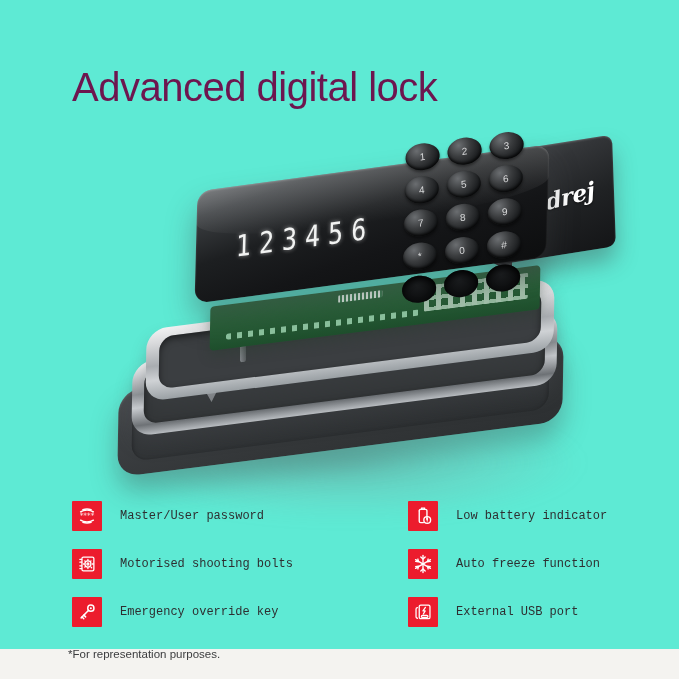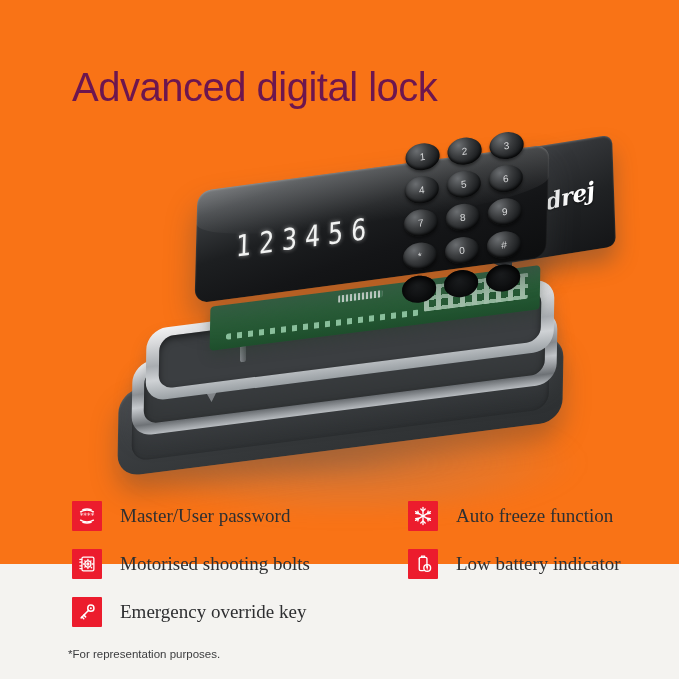--- a/index.html
+++ b/index.html
@@ -2,21 +2,21 @@
 <html><head>
 <meta charset="utf-8">
 <style>
   html,body{margin:0;padding:0;}
   body{
     width:679px;height:679px;
     background:#f4f3f0;
     font-family:"Liberation Sans", sans-serif;
     overflow:hidden;position:relative;
   }
-  .page{position:relative;width:679px;height:564px;background:#f97316;}
+  .page{position:relative;width:679px;height:649px;background:#5eead4;}
 
   
   .title{
     position:absolute;left:72px;top:38px;
     font-size:40px;font-weight:400;letter-spacing:-0.5px;
     color:#6d164f;white-space:nowrap;
     font-family:"Liberation Sans", sans-serif;
   }
 
   
@@ -182,22 +182,22 @@
   .fcol.left{left:72px;}
   .fcol.right{left:408px;}
   .frow{display:flex;align-items:center;height:48px;}
   .ficon{
     width:30px;height:30px;flex:0 0 30px;
     background:#ec1c2d;border-radius:1px;
     display:flex;align-items:center;justify-content:center;
   }
   .ficon svg{display:block;}
   .flabel{
-    margin-left:18px;font-size:19px;color:#2e2f31;
-    font-family:Liberation Serif, serif;white-space:nowrap;
+    margin-left:18px;font-size:12px;color:#2e2f31;
+    font-family:Liberation Mono, monospace;white-space:nowrap;
   }
 
   .footnote{
     position:absolute;left:68px;top:648px;
     font-size:11.5px;color:#3b3c3e;
     font-family:Liberation Sans, sans-serif;
   }
 </style>
 </head>
 <body>
@@ -302,52 +302,63 @@
             <path d="M8.6 15.4l1.9 1.9"></path>
             <path d="M6.6 17.4l1.9 1.9"></path>
           </svg>
         </div>
         <span class="flabel">Emergency override key</span>
       </div>
 
     </div>
 
     <div class="fcol right">
+
+      <div class="frow">
+        <div class="ficon">
+          <svg width="22" height="22" viewBox="0 0 24 24" fill="none" stroke="#ffffff" stroke-width="1.5" stroke-linecap="round">
+            <path d="M9.5 4.8h5.2a1.6 1.6 0 0 1 1.6 1.6v9.2"></path>
+            <path d="M7.9 6.4a1.6 1.6 0 0 1 1.6-1.6"></path>
+            <path d="M7.9 6.4v11.2a1.6 1.6 0 0 0 1.6 1.6h3"></path>
+            <path d="M10.6 4.8V3.4h3v1.4"></path>
+            <circle cx="16.6" cy="16.4" r="3.7"></circle>
+            <path d="M16.6 14.4v2.2"></path>
+            <circle cx="16.6" cy="18.4" r=".6" fill="#ffffff" stroke="none"></circle>
+          </svg>
+        </div>
+        <span class="flabel">Low battery indicator</span>
+      </div>
 
       <div class="frow">
         <div class="ficon">
           <svg width="22" height="22" viewBox="0 0 24 24" fill="none" stroke="#ffffff" stroke-width="1.5" stroke-linecap="round">
             <path d="M12 2.6v18.8"></path>
             <path d="M3.9 7.3l16.2 9.4"></path>
             <path d="M20.1 7.3L3.9 16.7"></path>
             <path d="M12 6.6 9.6 4.4M12 6.6l2.4-2.2"></path>
             <path d="M12 17.4l-2.4 2.2M12 17.4l2.4 2.2"></path>
             <path d="M7 9.5 4 9.1M7 9.5l-.6-2.9"></path>
             <path d="M17 14.5l3 .4M17 14.5l.6 2.9"></path>
             <path d="M17 9.5l3-.4M17 9.5l.6-2.9"></path>
             <path d="M7 14.5l-3 .4M7 14.5l-.6 2.9"></path>
           </svg>
         </div>
         <span class="flabel">Auto freeze function</span>
       </div>
 
       <div class="frow">
         <div class="ficon">
-          <svg width="22" height="22" viewBox="0 0 24 24" fill="none" stroke="#ffffff" stroke-width="1.5" stroke-linecap="round">
-            <path d="M9.5 4.8h5.2a1.6 1.6 0 0 1 1.6 1.6v9.2"></path>
-            <path d="M7.9 6.4a1.6 1.6 0 0 1 1.6-1.6"></path>
-            <path d="M7.9 6.4v11.2a1.6 1.6 0 0 0 1.6 1.6h3"></path>
-            <path d="M10.6 4.8V3.4h3v1.4"></path>
-            <circle cx="16.6" cy="16.4" r="3.7"></circle>
-            <path d="M16.6 14.4v2.2"></path>
-            <circle cx="16.6" cy="18.4" r=".6" fill="#ffffff" stroke="none"></circle>
-          </svg>
-        </div>
-        <span class="flabel">Low battery indicator</span>
-      </div>
-
+          <svg width="22" height="22" viewBox="0 0 24 24" fill="none" stroke="#ffffff" stroke-width="1.4" stroke-linecap="round" stroke-linejoin="round">
+            <path d="M9.6 4.4h8.3a1.7 1.7 0 0 1 1.7 1.7v11.5a1.7 1.7 0 0 1-1.7 1.7H9.6a1.7 1.7 0 0 1-1.7-1.7V6.1a1.7 1.7 0 0 1 1.7-1.7z"></path>
+            <path d="M6 7.2a1.6 1.6 0 0 0-1.6 1.6v8.4A1.6 1.6 0 0 0 6 18.8"></path>
+            <path d="M14.6 6.9l-2.6 3.9h2.4l-2 3.4"></path>
+            <rect x="10.3" y="15.6" width="7" height="2.3" rx="1.1"></rect>
+          </svg>
+        </div>
+        <span class="flabel">External USB port</span>
+      </div>
 
     </div>
   </div>
 
   <div class="footnote">*For representation purposes.</div>
 
 </div>
 
 </body></html>

